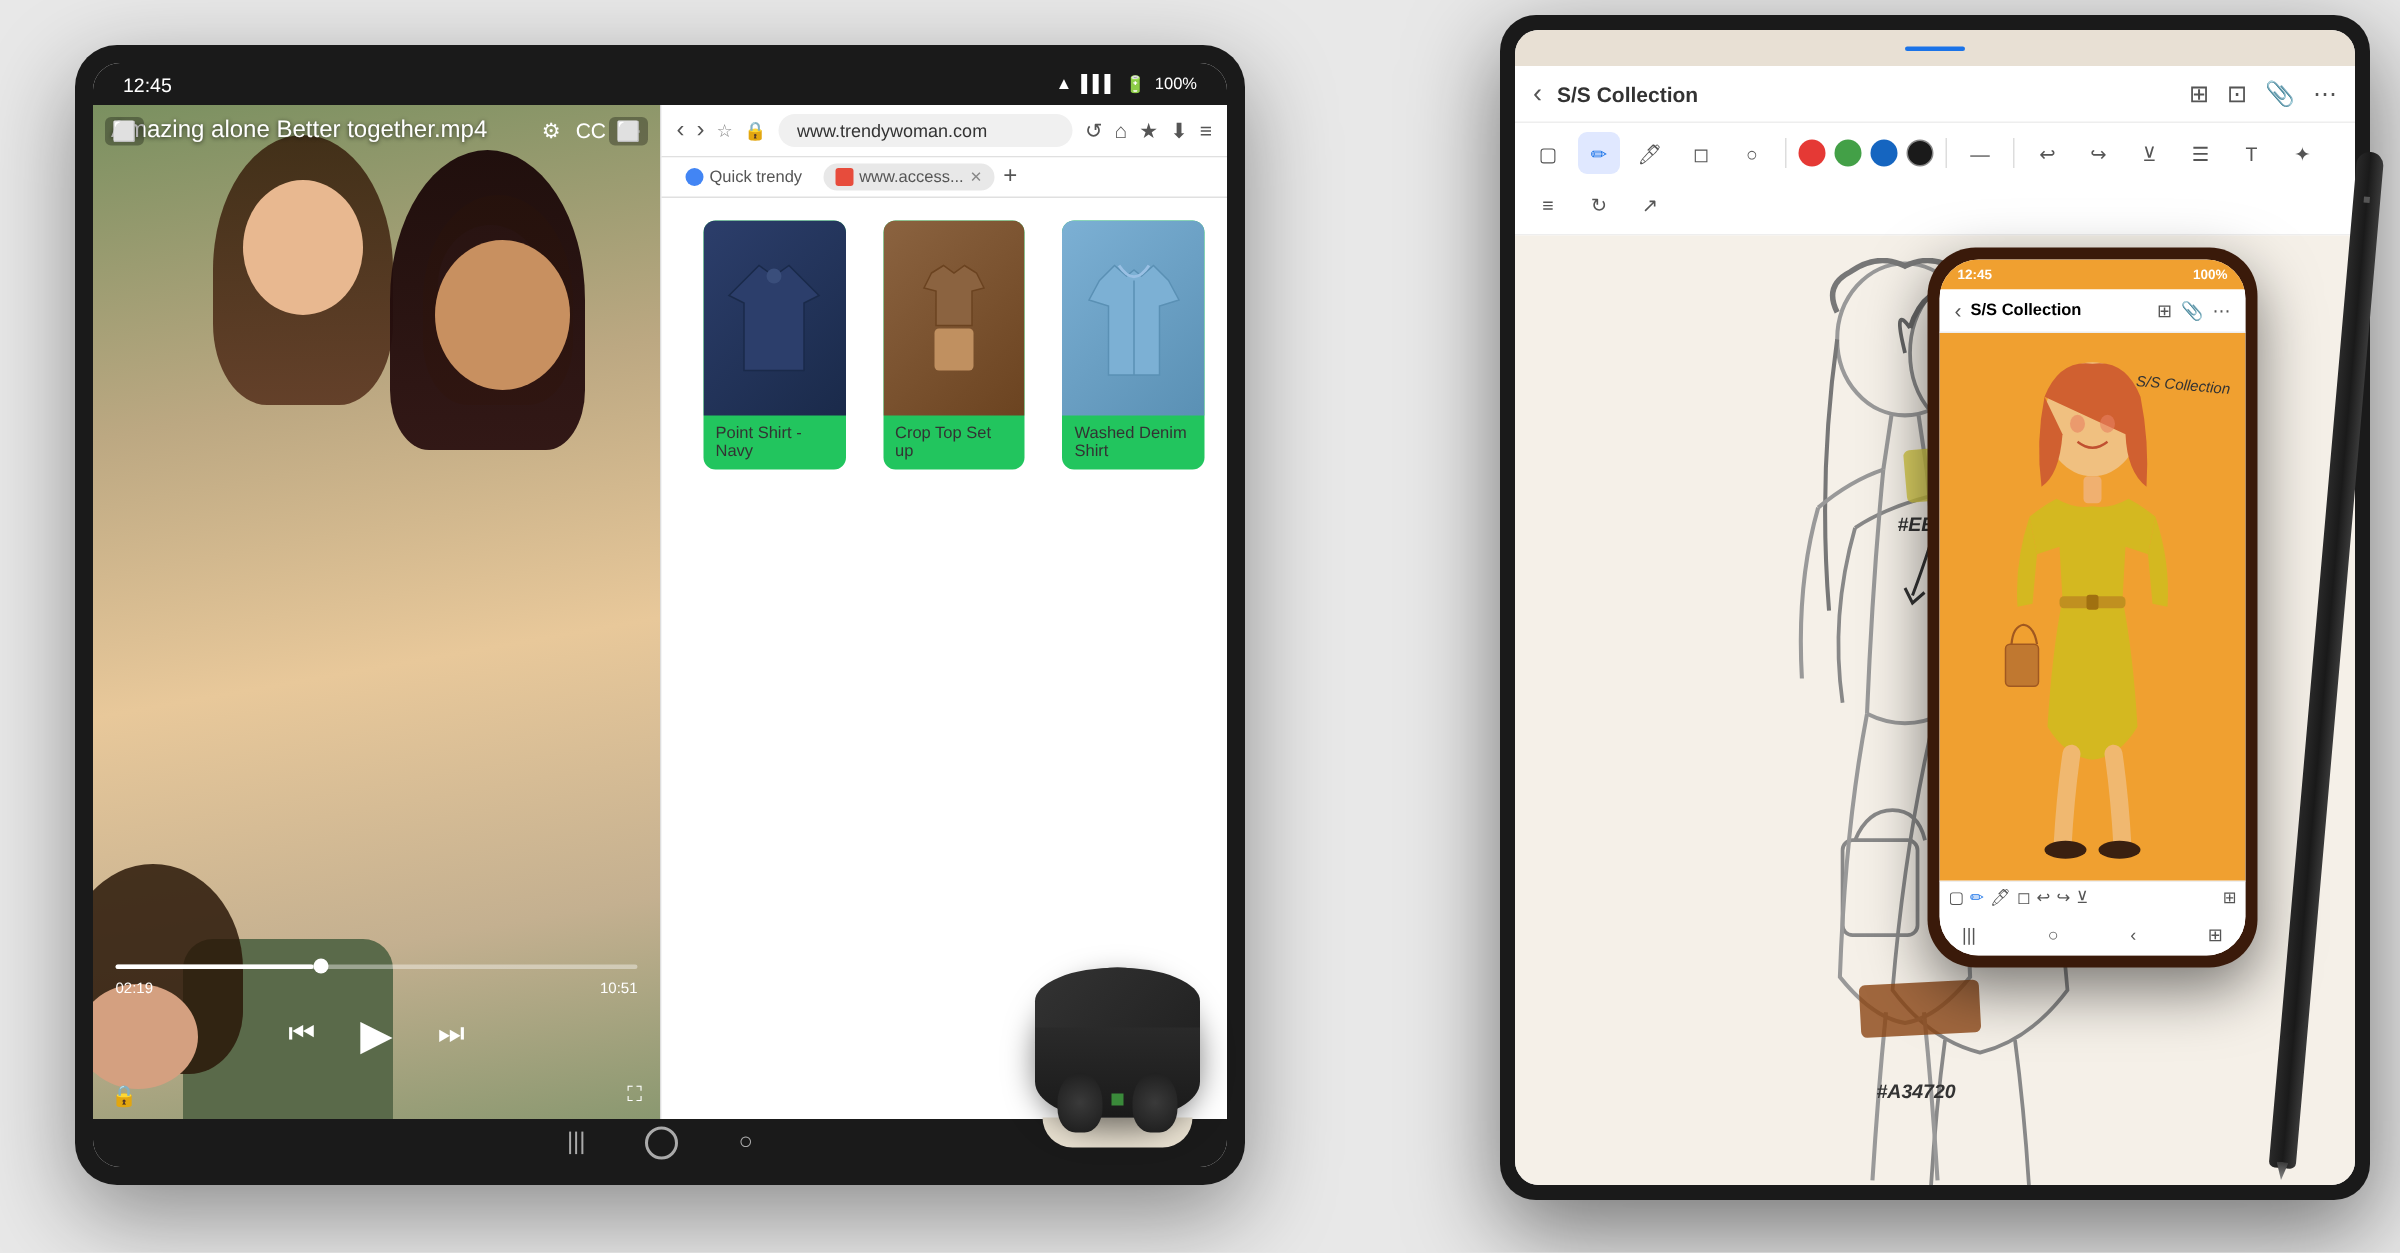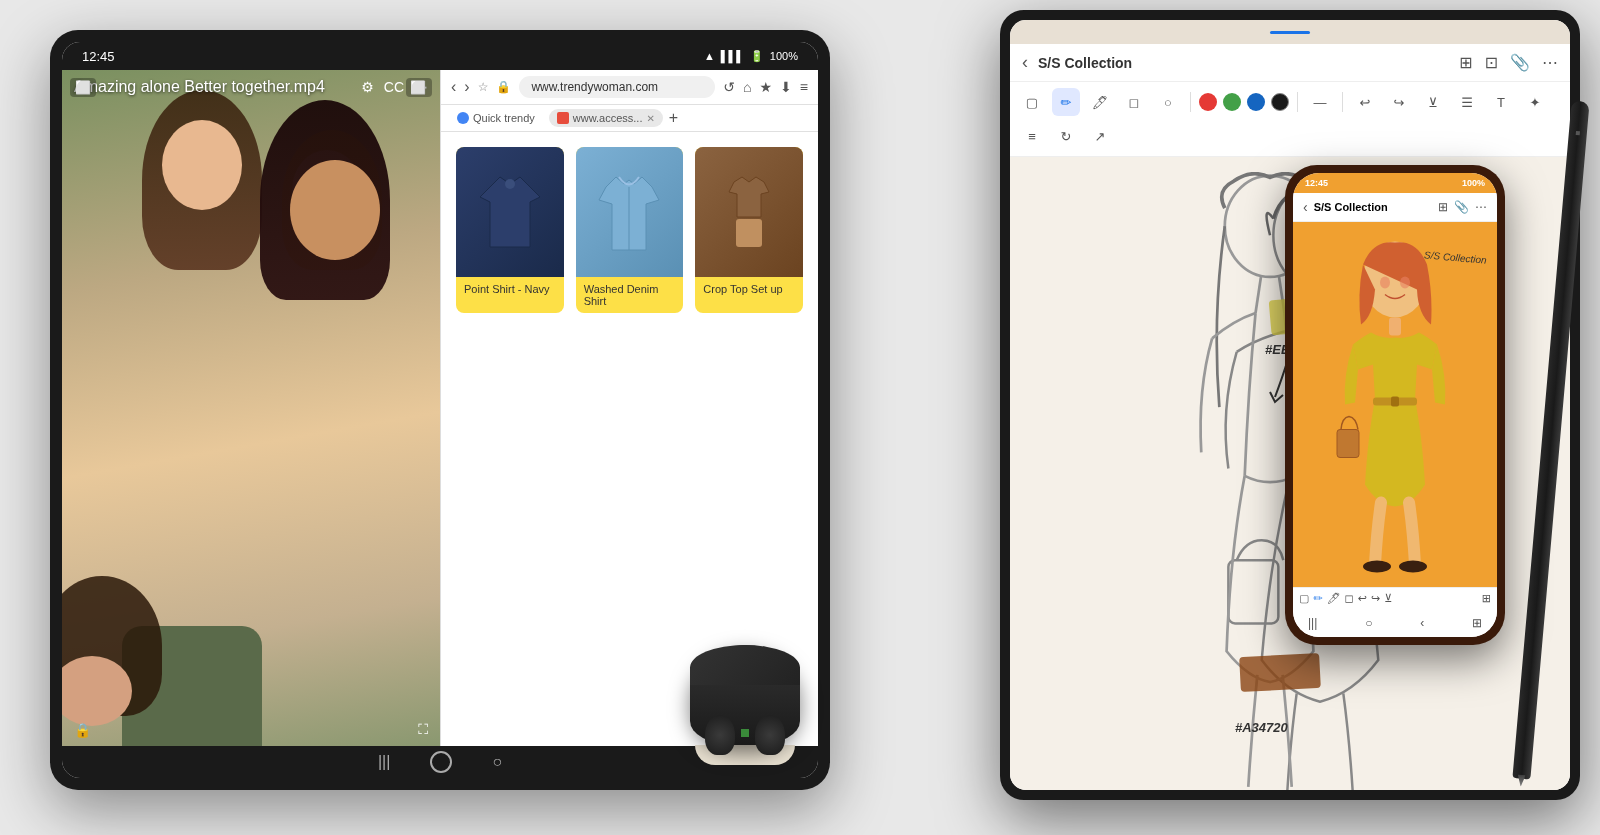--- a/index.html
+++ b/index.html
@@ -263,23 +263,24 @@
       background: #fff;
       padding: 15px;
       overflow: hidden;
     }
     .product-grid {
       display: grid;
       grid-template-columns: repeat(3, 1fr);
       gap: 12px;
     }
     .product-card {
-      background: #fde047;
+      background: #22c55e;
       border-radius: 8px;
       overflow: hidden;
+      margin-left: 13px;
     }
     .product-img {
       width: 100%;
       height: 130px;
       object-fit: cover;
     }
     .product-img-navy {
       background: linear-gradient(135deg, #2c3e6b 0%, #1a2a4a 100%);
       display: flex;
       align-items: center;
@@ -471,21 +472,21 @@
       position: absolute;
       left: 255px;
       top: 185px;
       font-size: 13px;
       font-weight: 600;
       color: #333;
       font-style: italic;
     }
     .color-label-brown {
       position: absolute;
-      left: 225px;
+      left: 241px;
       bottom: 55px;
       font-size: 13px;
       font-weight: 600;
       color: #333;
       font-style: italic;
     }
 
     
     .phone {
       position: absolute;
@@ -726,20 +727,35 @@
             <div class="video-top-icons">
               <span>⚙</span>
               <span class="video-top-icons">CC</span>
               <span>⋯</span>
             </div>
           </div>
 
           <div class="video-corner-icon" style="top:8px;left:8px;">⬜</div>
           <div class="video-corner-icon" style="top:8px;right:8px;">⬜</div>
 
+          <div class="video-controls">
+            <div class="progress-bar">
+              <div class="progress-fill"></div>
+              <div class="progress-dot"></div>
+            </div>
+            <div class="time-labels">
+              <span>02:19</span>
+              <span>10:51</span>
+            </div>
+            <div class="playback-controls">
+              <span>⏮</span>
+              <span class="play-btn">▶</span>
+              <span>⏭</span>
+            </div>
+          </div>
 
           <div class="video-lock">🔒</div>
           <div class="video-expand">⛶</div>
         </div>
       </div>
 
       <div class="browser-panel">
 
         <div class="browser-toolbar">
           <span class="browser-nav-btn">‹</span>
@@ -776,41 +792,41 @@
               <div class="product-img product-img-navy">
                 <svg width="70" height="80" viewBox="0 0 70 80">
                   <path d="M15,15 L25,5 L35,12 L45,5 L55,15 L65,25 L55,30 L55,75 L15,75 L15,30 L5,25 Z" fill="#2c3e6b" stroke="#1a2a4a" stroke-width="1"></path>
                   <circle cx="35" cy="12" r="5" fill="#3a4e7b"></circle>
                 </svg>
               </div>
               <div class="product-label">Point Shirt - Navy</div>
             </div>
 
             <div class="product-card">
+              <div class="product-img product-img-brown">
+                <svg width="70" height="80" viewBox="0 0 70 80">
+
+                  <path d="M20,10 L28,5 L35,10 L42,5 L50,10 L55,20 L47,22 L47,45 L23,45 L23,22 L15,20 Z" fill="#8b6340" stroke="#6b4320" stroke-width="1"></path>
+
+                  <rect x="22" y="47" width="26" height="28" rx="3" fill="#c09060"></rect>
+                </svg>
+              </div>
+              <div class="product-label">Crop Top Set up</div>
+            </div>
+
+            <div class="product-card">
               <div class="product-img product-img-denim">
                 <svg width="70" height="80" viewBox="0 0 70 80">
                   <path d="M12,15 L22,5 L30,12 L35,8 L40,12 L48,5 L58,15 L65,28 L52,32 L52,78 L18,78 L18,32 L5,28 Z" fill="#7cb0d4" stroke="#5a90b4" stroke-width="1"></path>
                   <line x1="35" y1="15" x2="35" y2="78" stroke="#5a90b4" stroke-width="1"></line>
 
                   <path d="M25,5 Q35,20 45,5" fill="none" stroke="#9ac0e4" stroke-width="2"></path>
                 </svg>
               </div>
               <div class="product-label">Washed Denim Shirt</div>
-            </div>
-
-            <div class="product-card">
-              <div class="product-img product-img-brown">
-                <svg width="70" height="80" viewBox="0 0 70 80">
-
-                  <path d="M20,10 L28,5 L35,10 L42,5 L50,10 L55,20 L47,22 L47,45 L23,45 L23,22 L15,20 Z" fill="#8b6340" stroke="#6b4320" stroke-width="1"></path>
-
-                  <rect x="22" y="47" width="26" height="28" rx="3" fill="#c09060"></rect>
-                </svg>
-              </div>
-              <div class="product-label">Crop Top Set up</div>
             </div>
 
           </div>
         </div>
       </div>
     </div>
 
     <div class="tablet-home-bar">
       <span class="home-bar-icon">|||</span>
       <div class="home-btn"></div>

